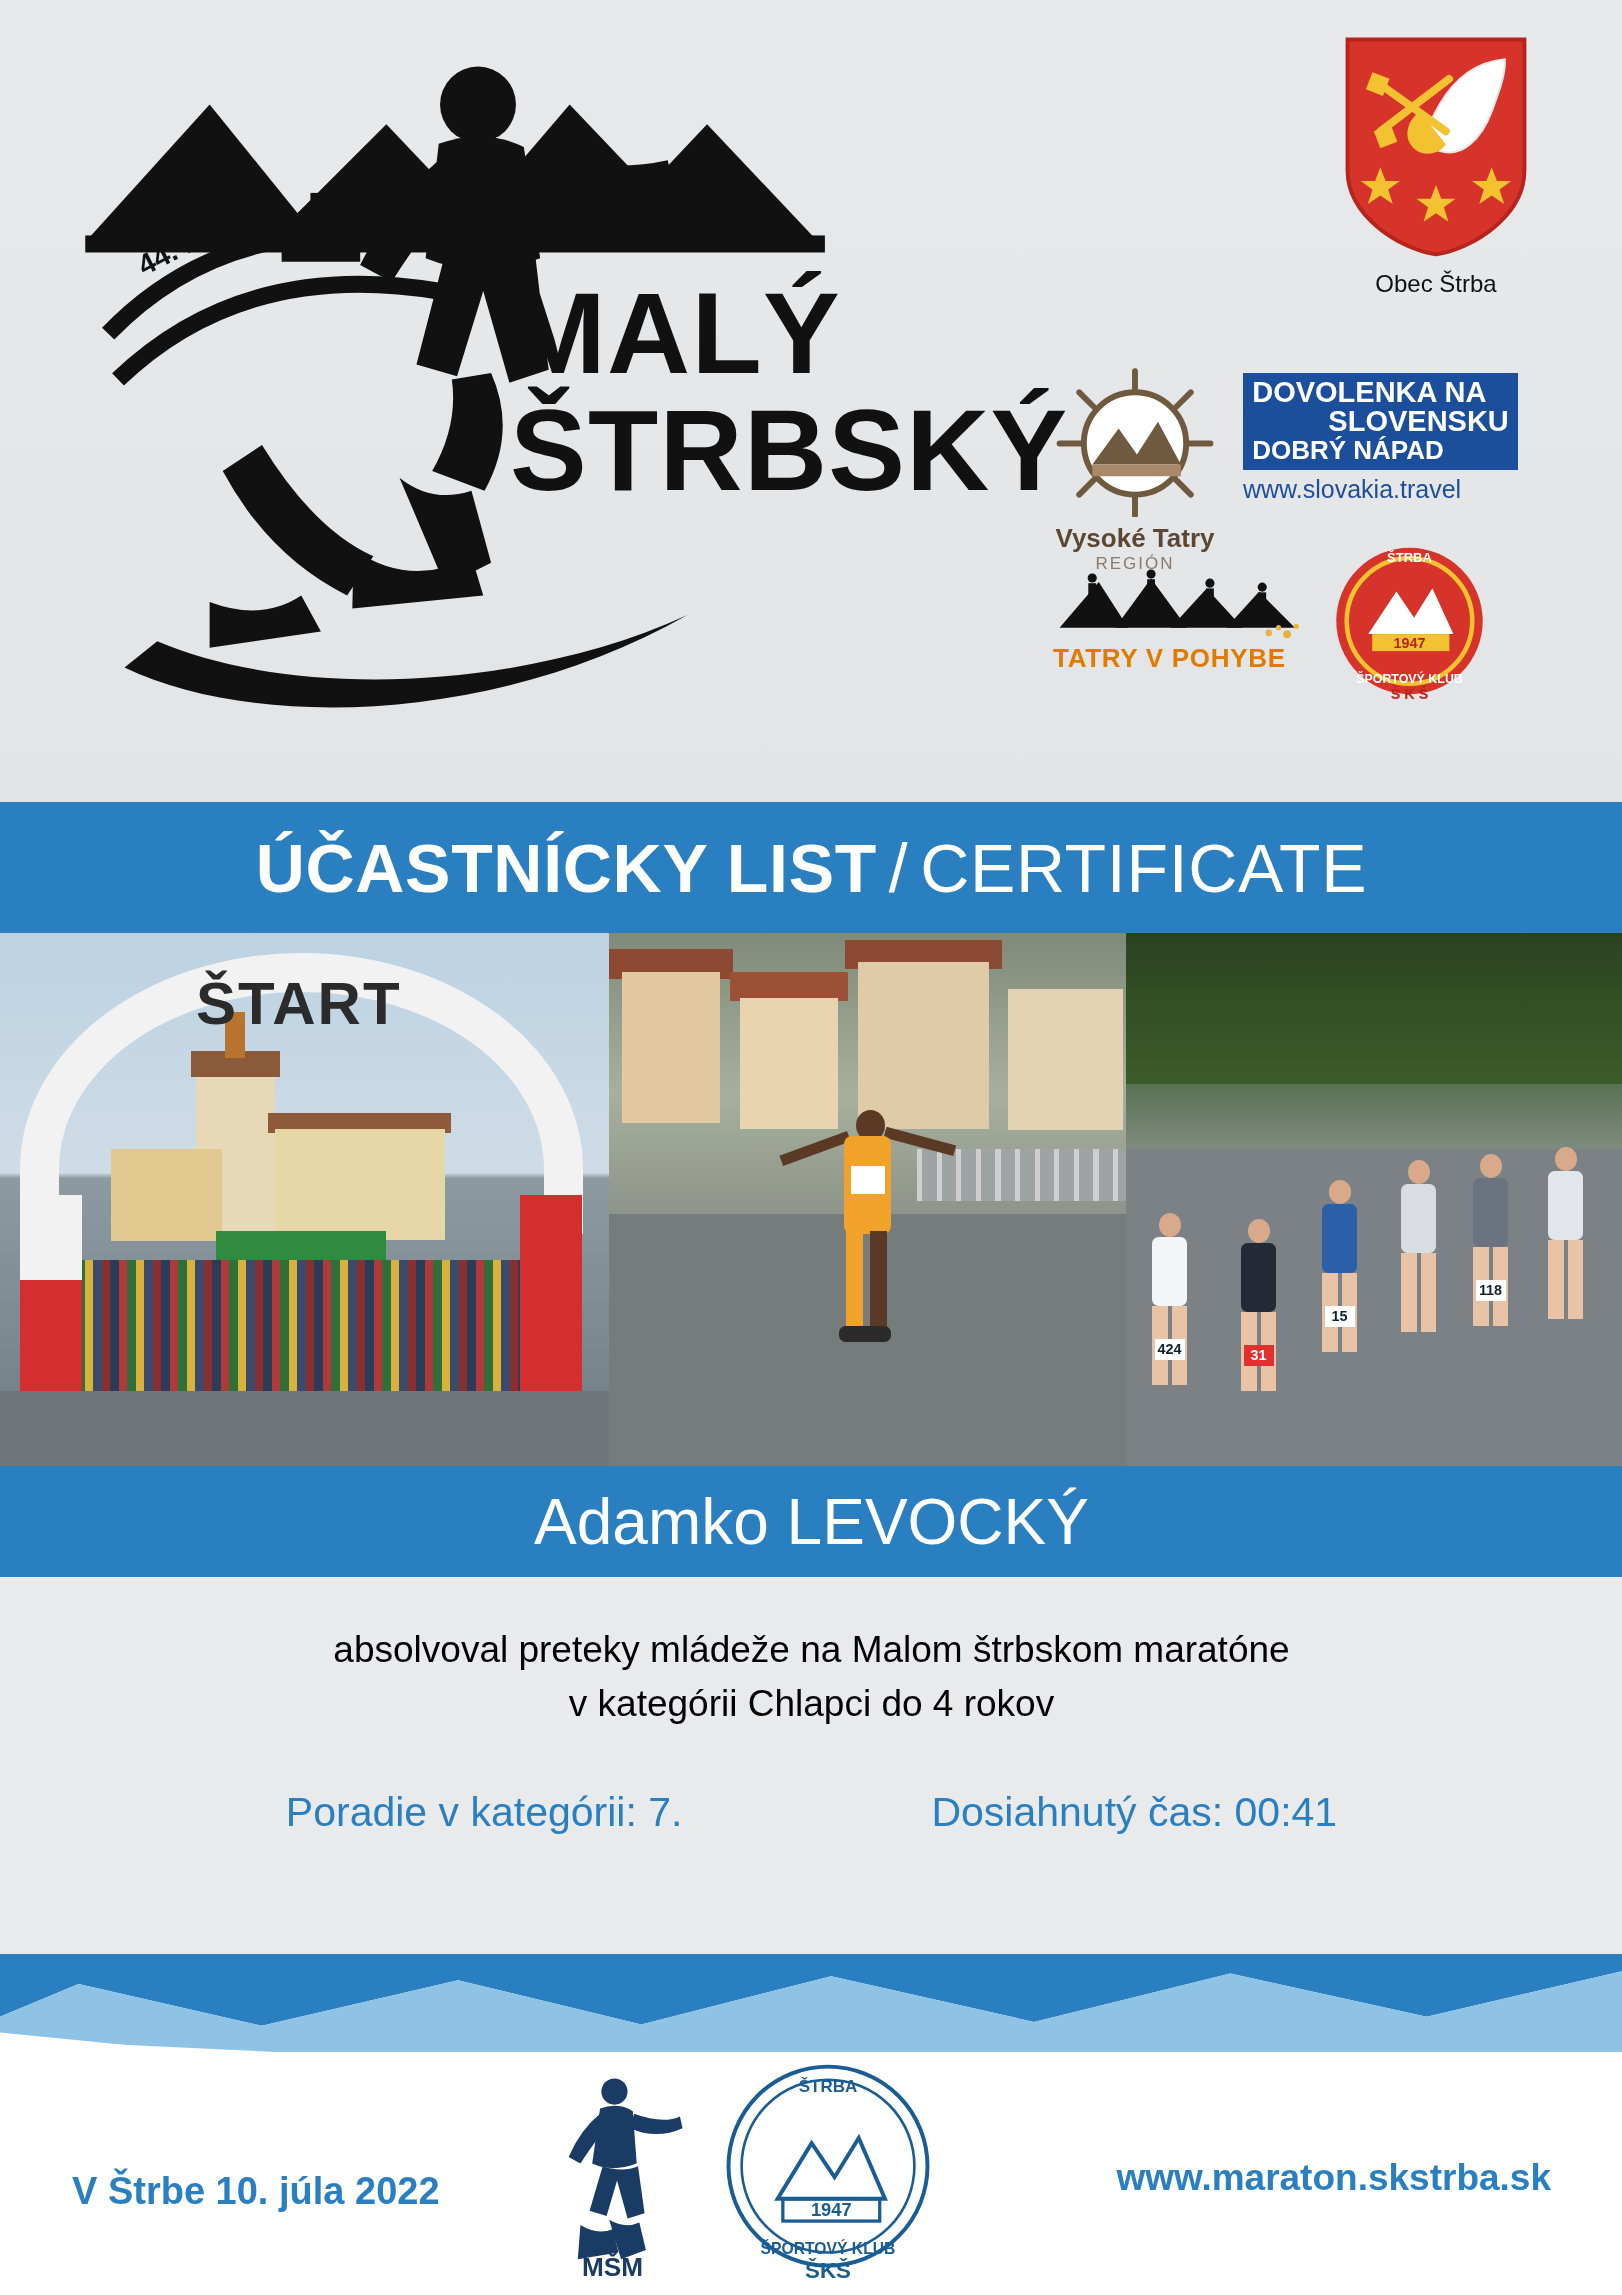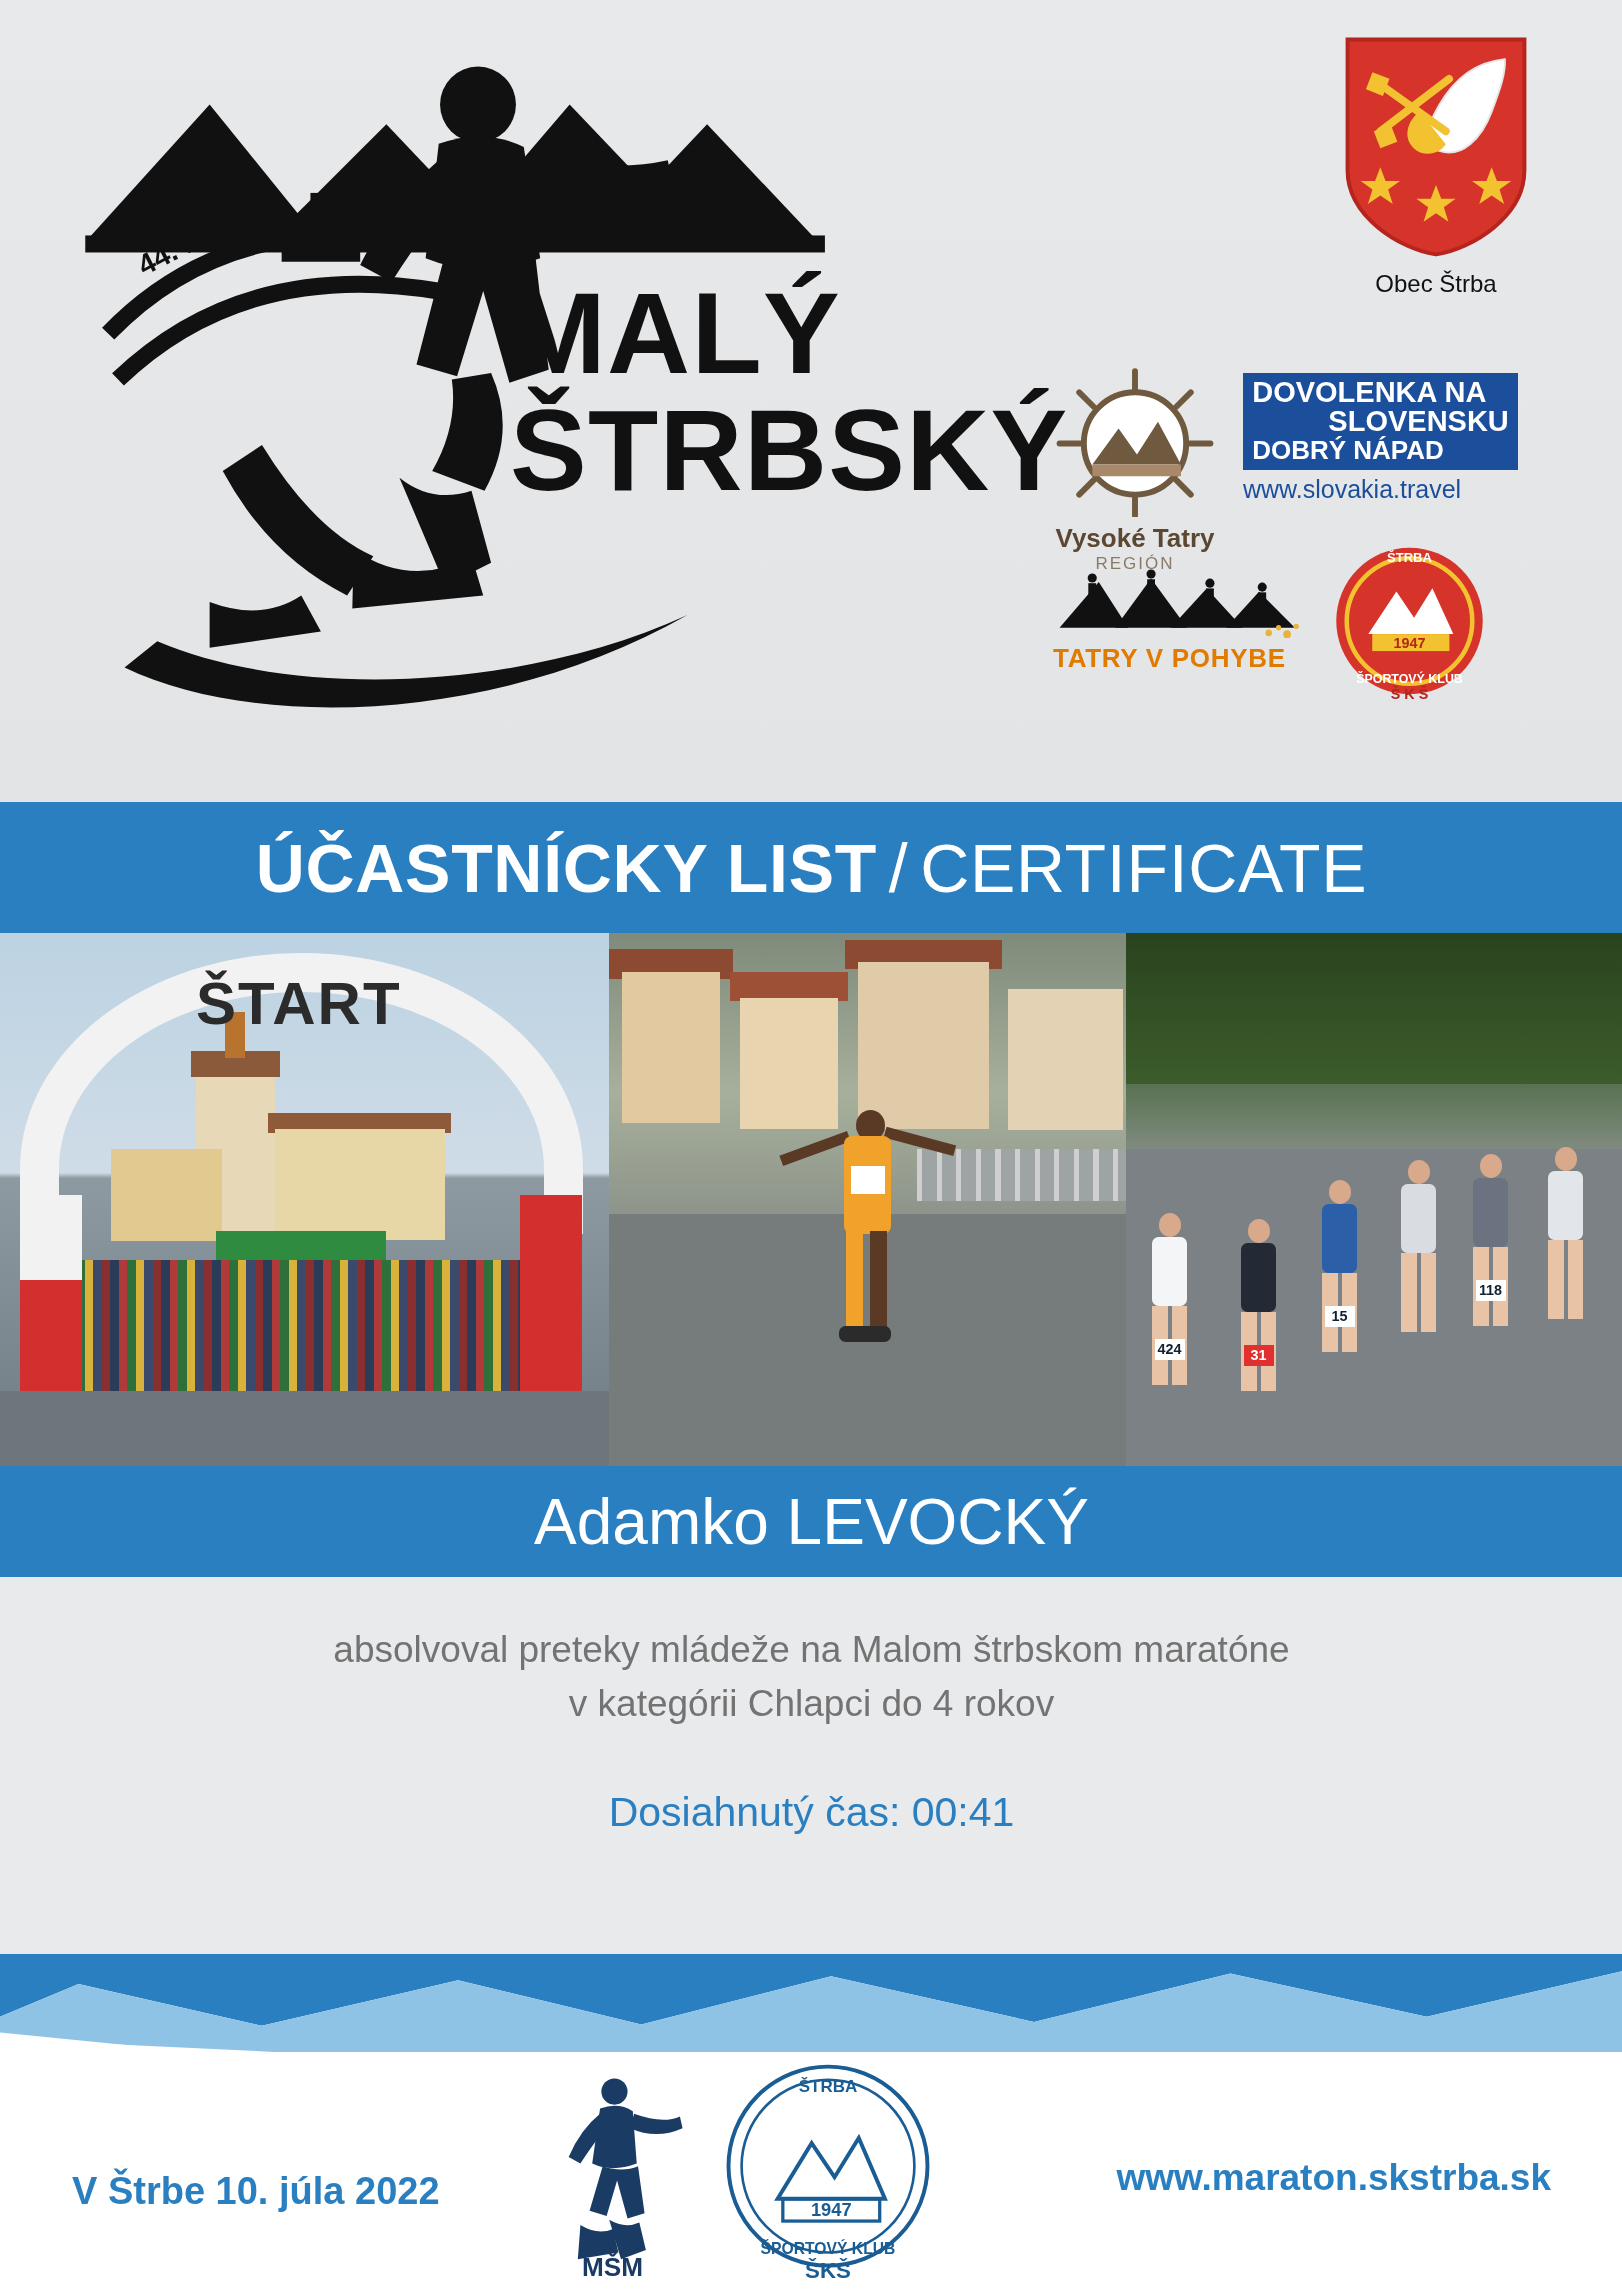--- a/index.html
+++ b/index.html
@@ -171,21 +171,21 @@
   .bar-name .txt { color: #fff; font-size: 64px; }
 
   
   .body-area {
     position: relative;
     height: 380px;
     background: #e9eaec;
     padding-top: 46px;
     text-align: center;
   }
-  .desc { font-size: 37px; color: #737373; line-height: 1.45; }
+  .desc { font-size: 37px; color: #000000; line-height: 1.45; }
   .results {
     margin-top: 59px;
     display: flex; justify-content: center; gap: 249px;
     font-size: 41px; color: #2a7fc1;
   }
 
   
   .footer {
     position: relative;
     height: 339px;
@@ -444,20 +444,24 @@
 
   <div class="bar-name">
     <span class="txt">Adamko LEVOCKÝ</span>
   </div>
 
   <div class="body-area">
     <div class="desc">absolvoval preteky mládeže na Malom štrbskom maratóne</div>
     <div class="desc">v kategórii Chlapci do 4 rokov</div>
     <div class="results">
       <div>
+        <span>Poradie v kategórii:</span>
+        <span>7.</span>
+      </div>
+      <div>
         <span>Dosiahnutý čas:</span>
         <span>00:41</span>
       </div>
     </div>
   </div>
 
   <div class="footer">
     <svg class="wave" viewBox="0 0 2480 150" preserveAspectRatio="none">
       <path d="M0 0 H2480 V26 L2180 96 L1880 30 L1580 104 L1270 34 L980 108 L700 40 L400 110 L120 46 L0 96 Z" fill="#2a7fc1"></path>
       <path d="M0 96 L120 46 L400 110 L700 40 L980 108 L1270 34 L1580 104 L1880 30 L2180 96 L2480 26 V150 H0 Z" fill="#8fc3e6"></path>

